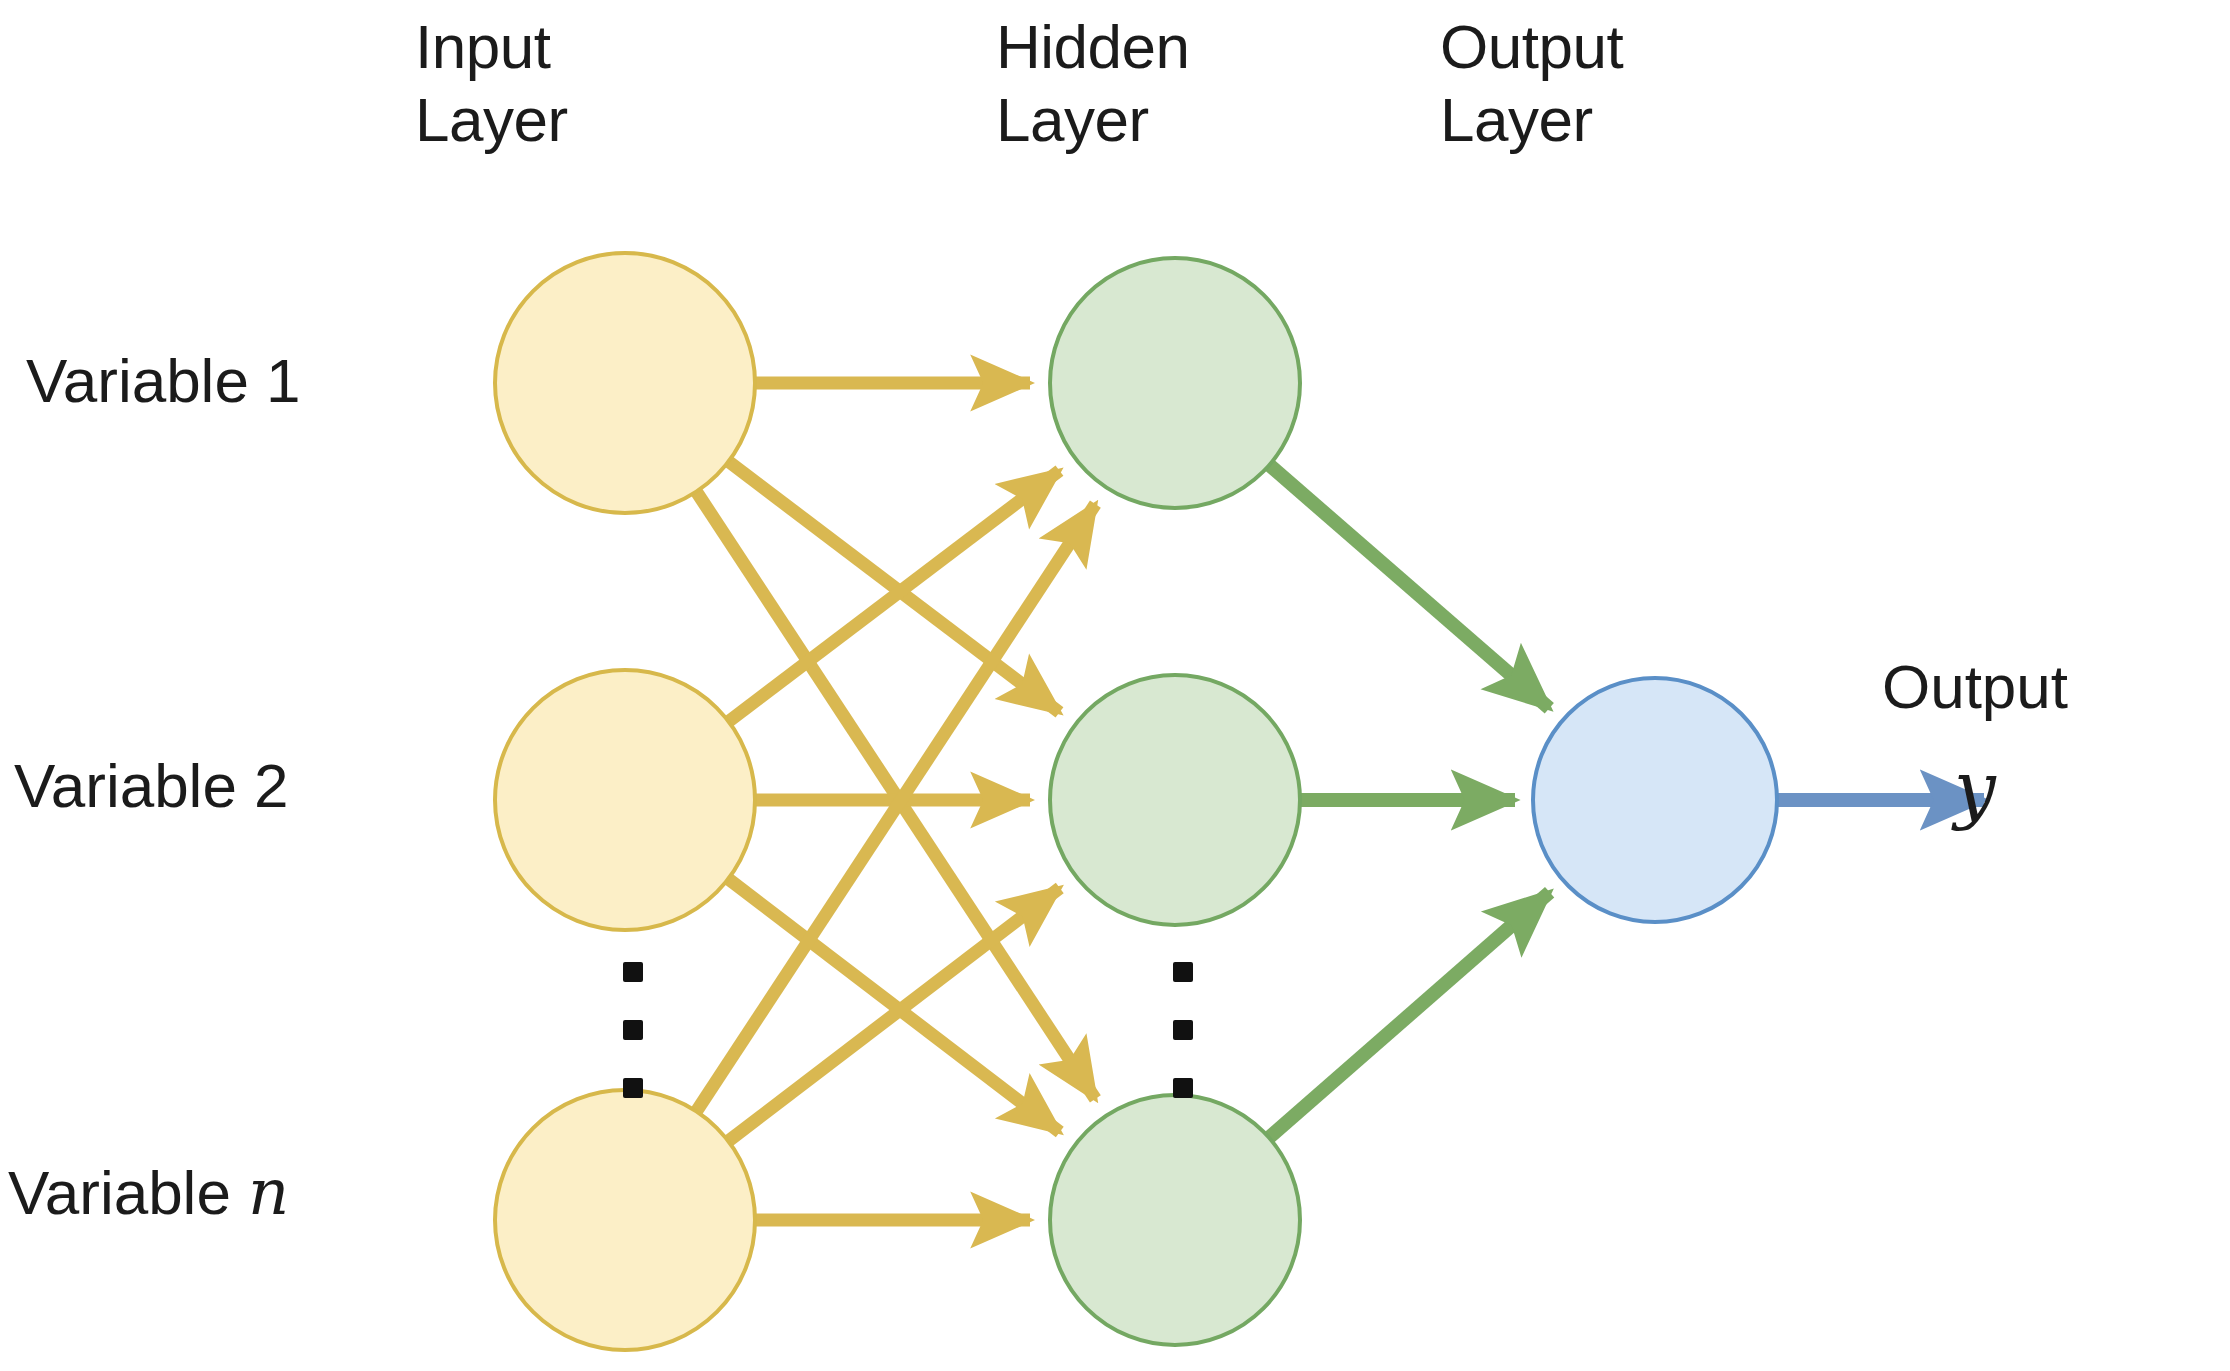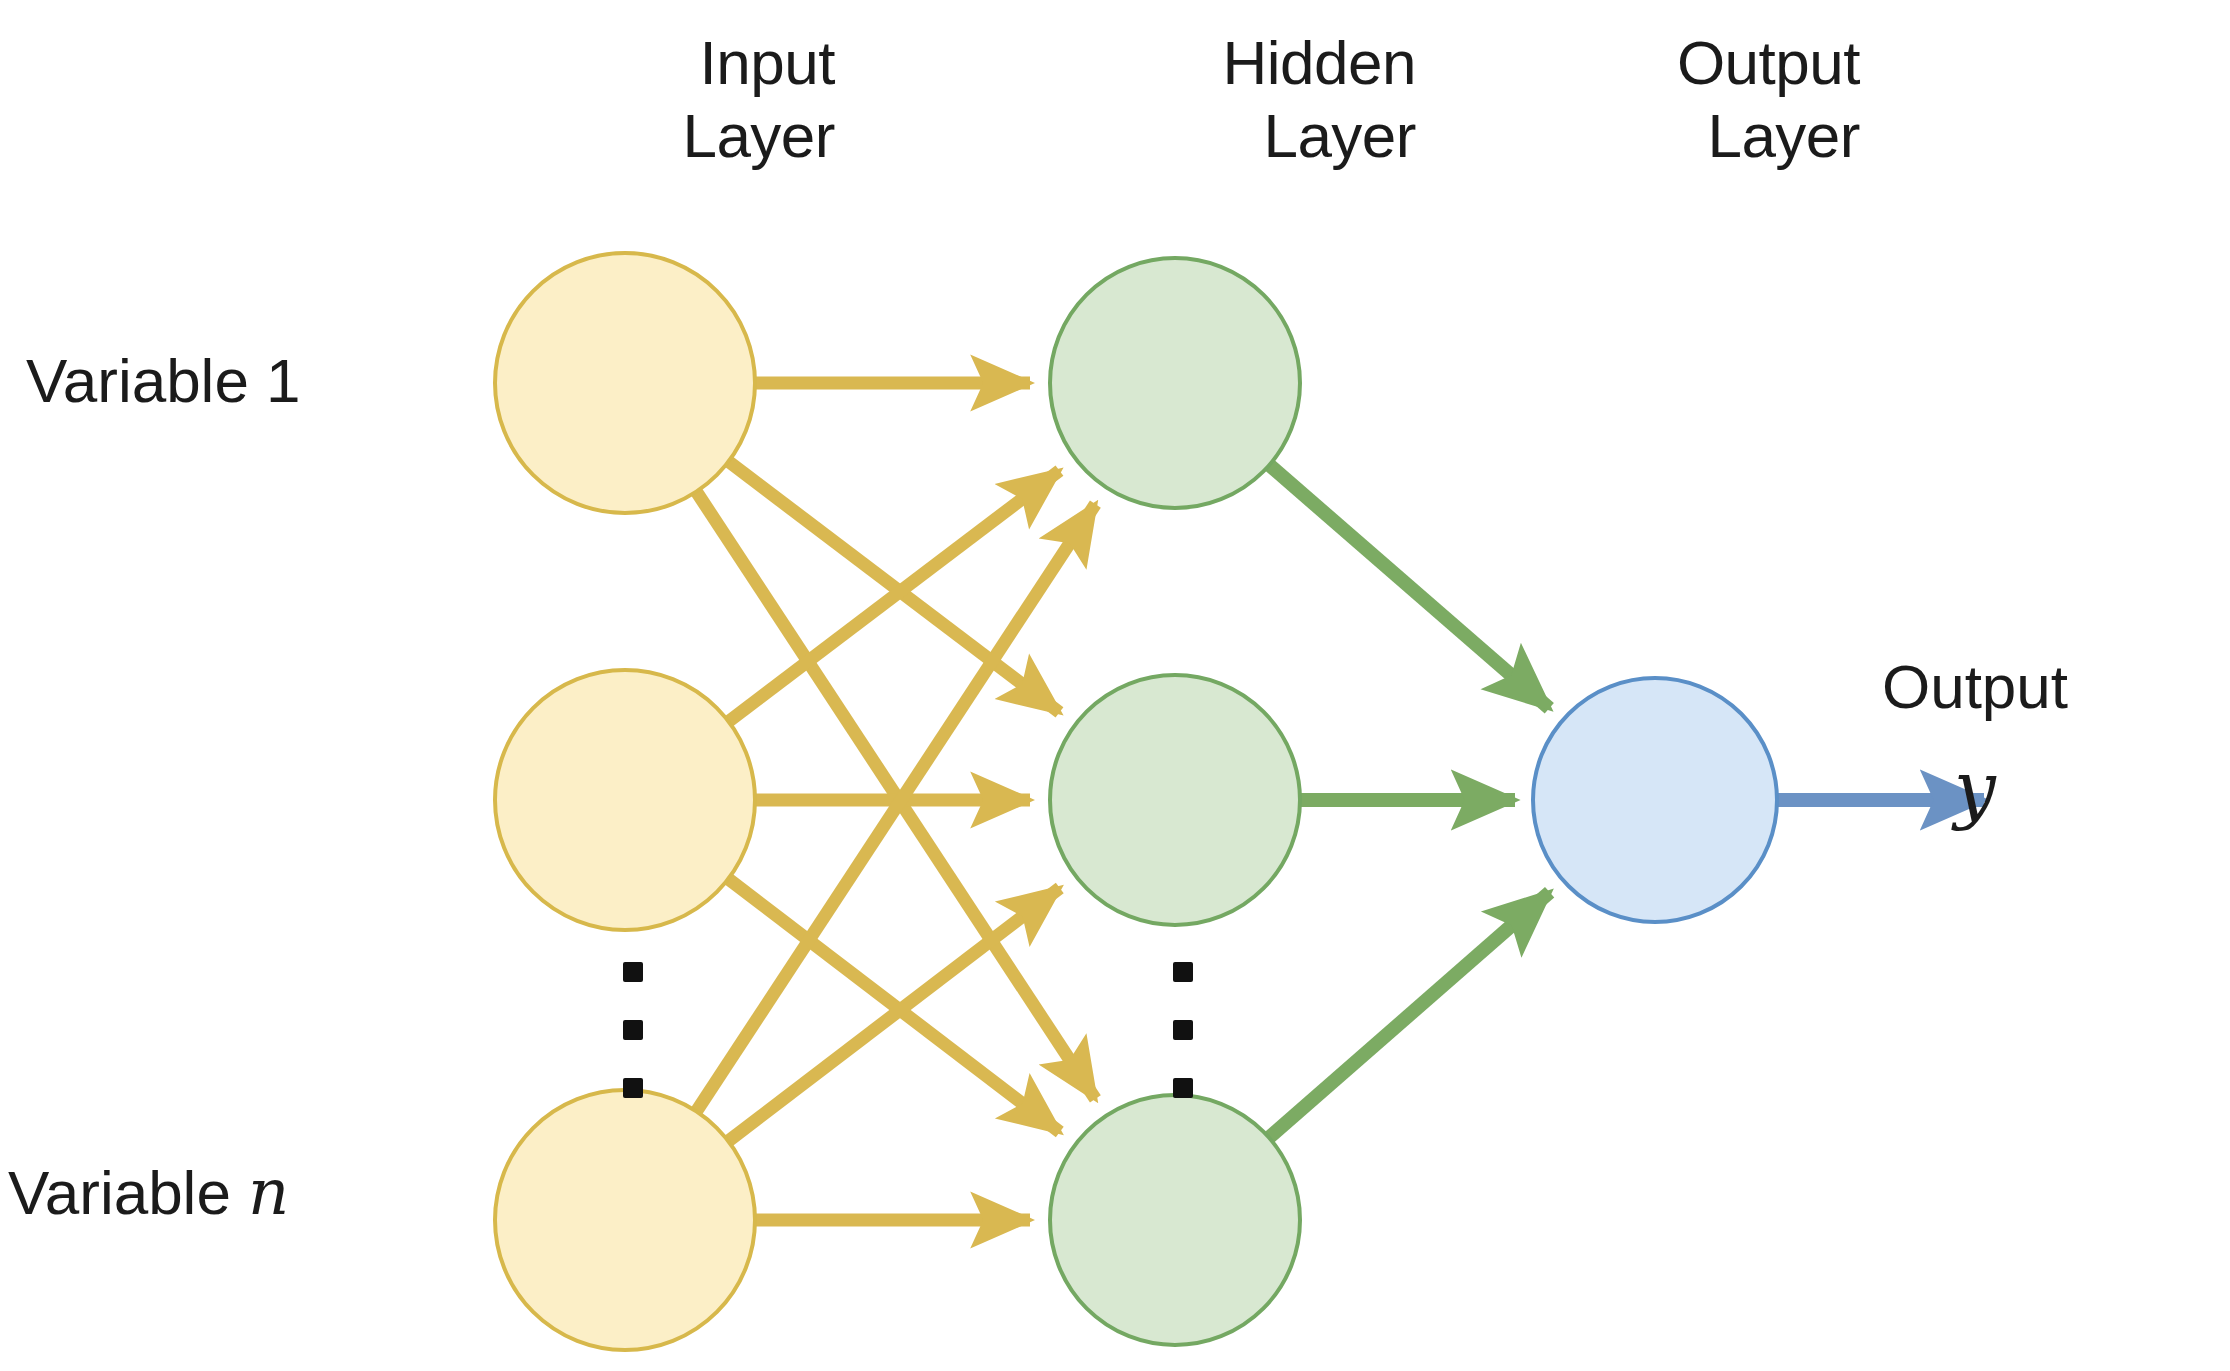--- a/index.html
+++ b/index.html
@@ -16,29 +16,28 @@
     overflow: hidden;
   }
   #net-svg {
     position: absolute;
     inset: 0;
     width: 2230px;
     height: 1371px;
   }
   .layer-title {
     position: absolute;
-    text-align: right;
+    text-align: left;
     font-size: 62px;
     line-height: 1.18;
     color: #1b1b1b;
     font-weight: 400;
     letter-spacing: -0.5px;
     white-space: pre-line;
     font-family: "Liberation Sans", sans-serif;
-    margin-top: 16px;
   }
   .var-label {
     position: absolute;
     font-size: 62px;
     color: #1b1b1b;
     white-space: nowrap;
     font-family: "Liberation Sans", sans-serif;
   }
   .var-label .mathit {
     font-family: "DejaVu Serif", serif;
@@ -121,20 +120,23 @@
   <div class="layer-title" id="title-input" style="left: 415px; top: 10px; width: 420px;">Input
 Layer</div>
   <div class="layer-title" id="title-hidden" style="left: 996px; top: 10px; width: 420px;">Hidden
 Layer</div>
   <div class="layer-title" id="title-output" style="left: 1440px; top: 10px; width: 420px;">Output
 Layer</div>
 
   <div class="var-label" id="lbl-var1" style="left: 26px; top: 345px;">
     <span>Variable 1</span>
   </div>
+  <div class="var-label" id="lbl-var2" style="left: 14px; top: 750px;">
+    <span>Variable 2</span>
+  </div>
   <div class="var-label" id="lbl-varn" style="left: 8px; top: 1155px;">
     <span>Variable </span><span class="mathit">n</span>
   </div>
 
   <div class="out-label" id="lbl-output" style="left: 1845px; top: 650px; width: 260px;">Output</div>
   <div class="out-y" id="lbl-output-y" style="left: 1845px; top: 745px; width: 260px;">y</div>
 
 </div>
 
 </body></html>

